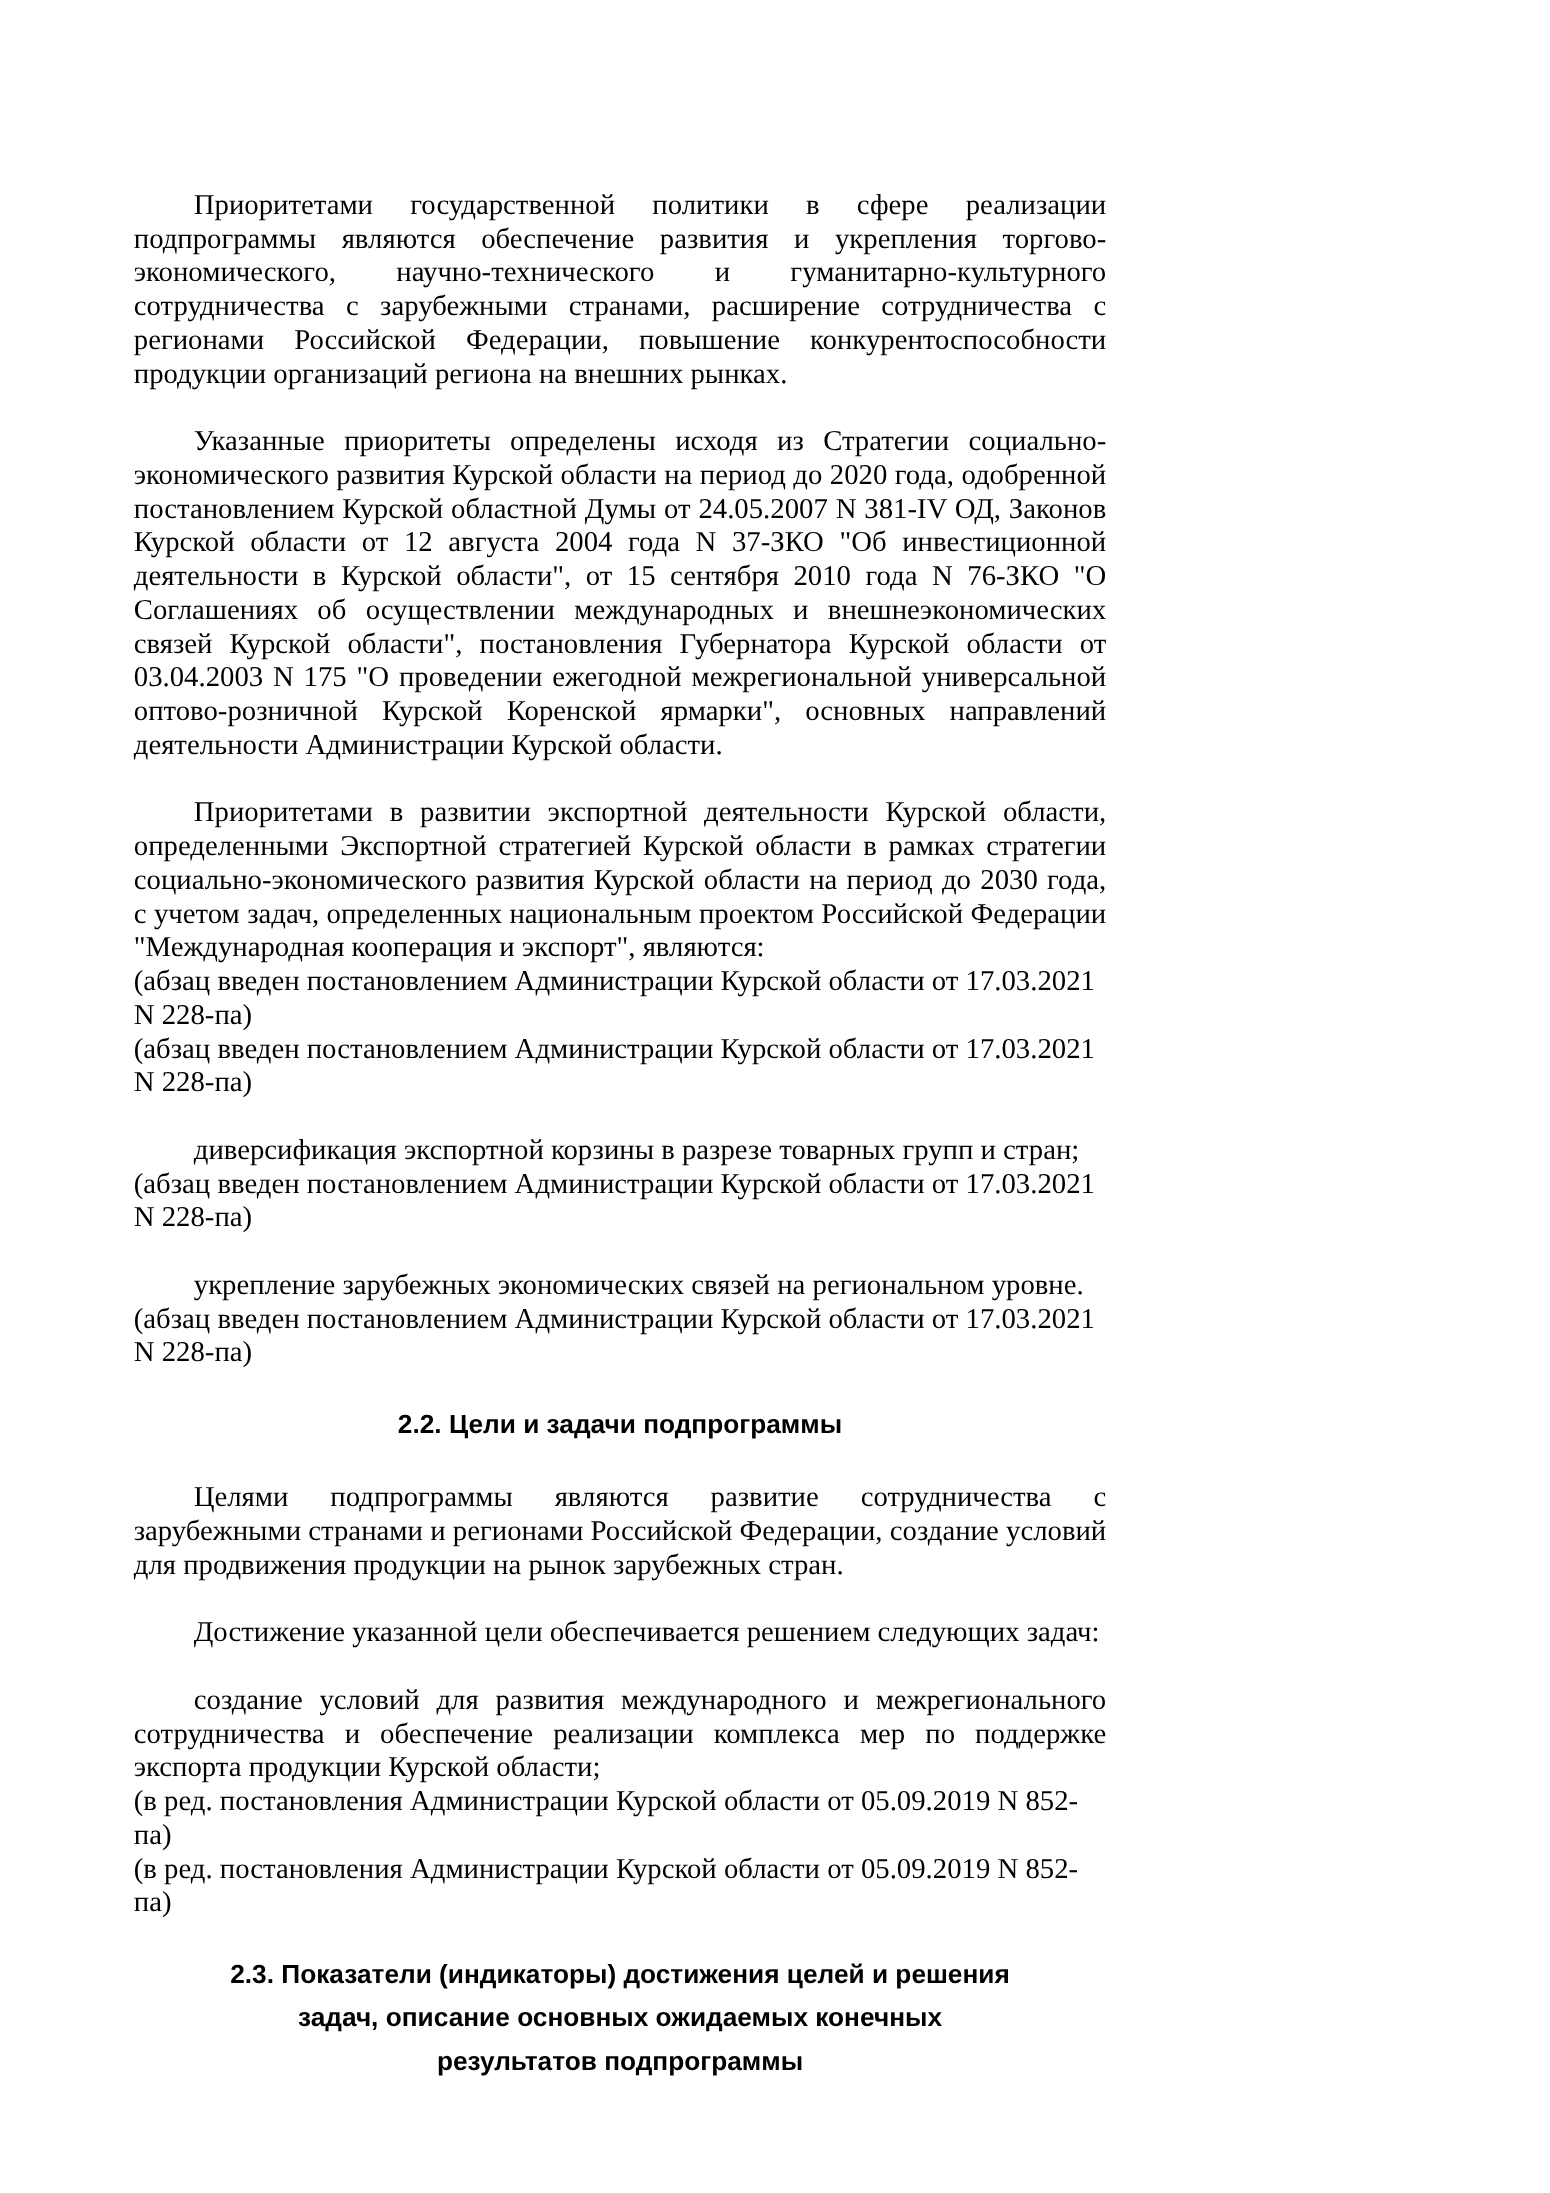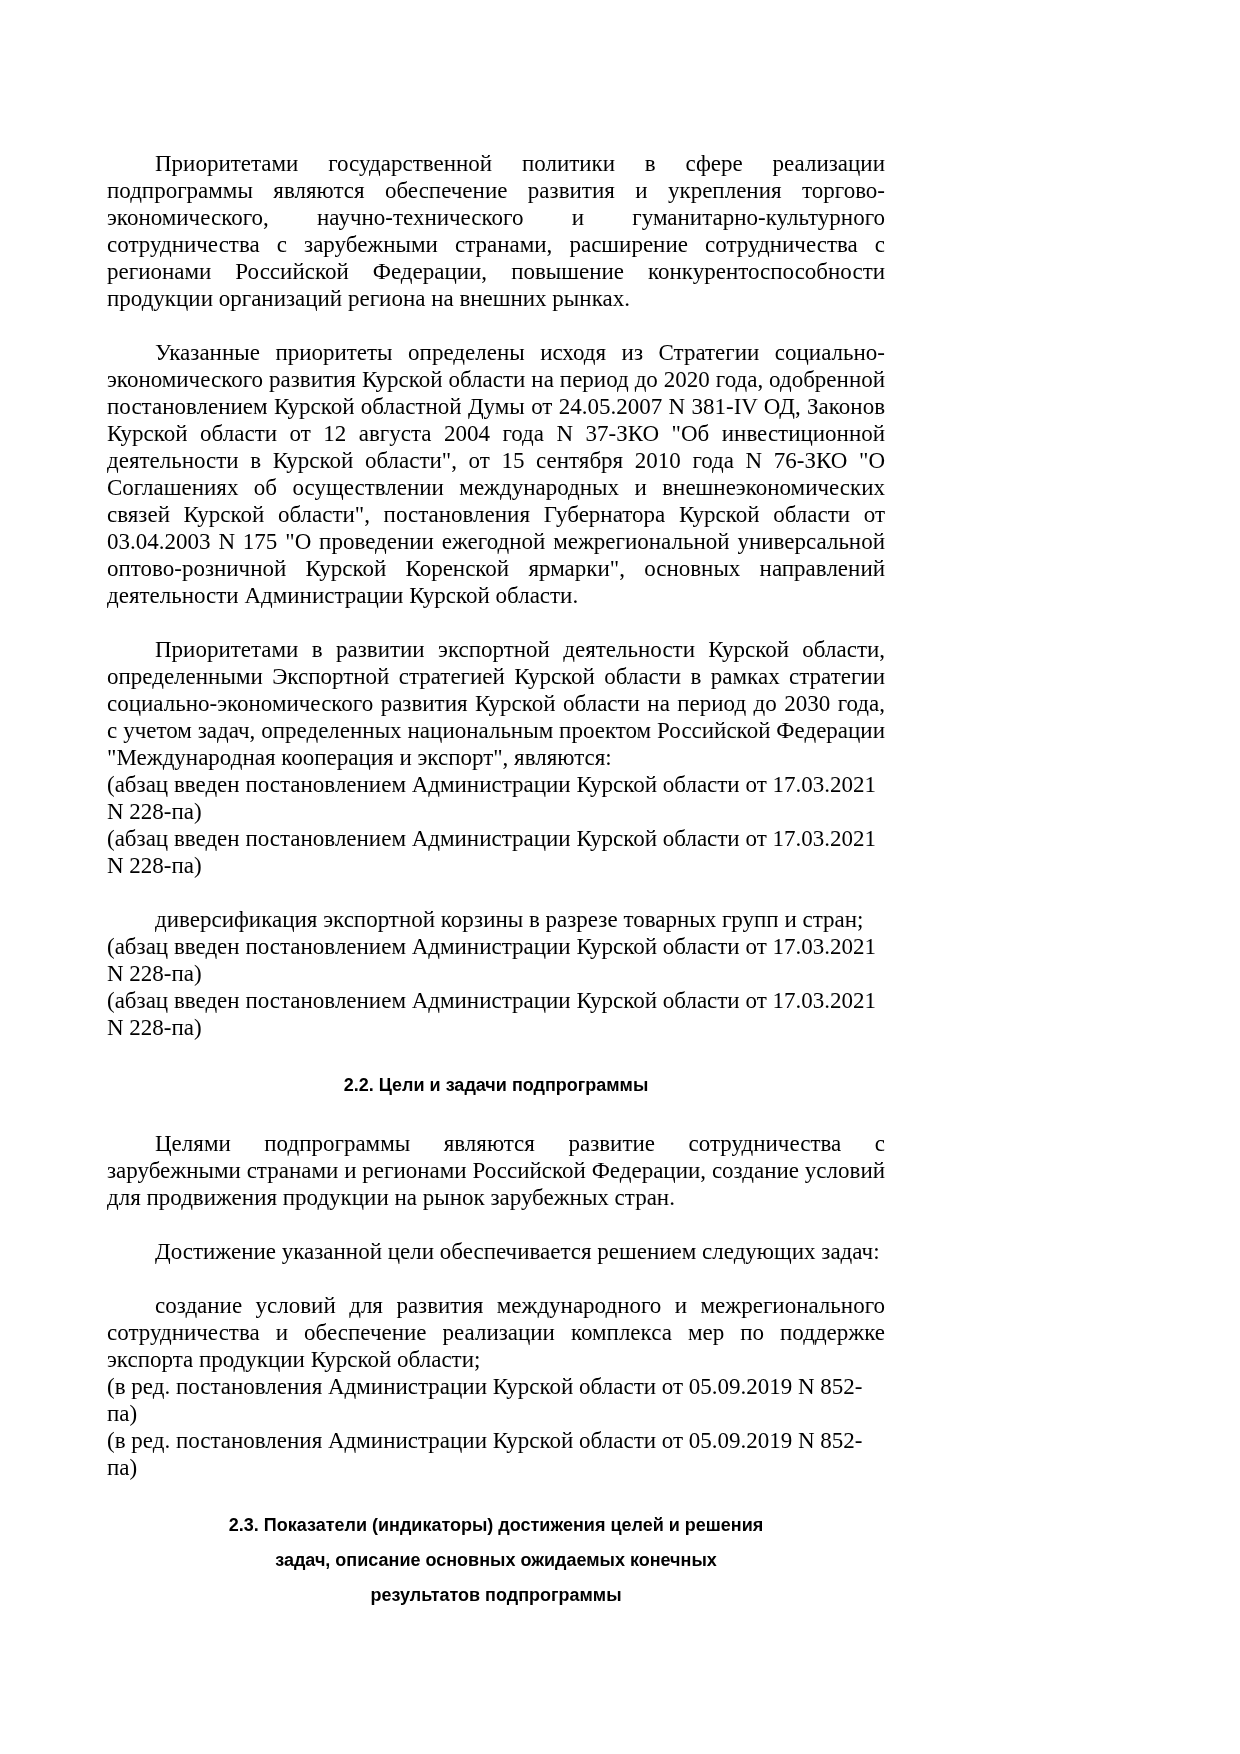--- a/index.html
+++ b/index.html
@@ -29,39 +29,40 @@
     margin-top: 0;
   }
   .note {
     margin: 0;
     text-indent: 0;
     text-align: left;
   }
   .heading {
     font-family: "Liberation Sans", sans-serif;
     font-weight: bold;
-    font-size: 18px;
+    font-size: 21px;
     line-height: 35px;
     text-align: center;
     text-indent: 0;
     margin: 27px 0 27px 0;
     white-space: pre-line;
   }
 </style>
 </head>
 <body>
 
 <div class="page">
   <p class="para first">Приоритетами государственной политики в сфере реализации подпрограммы являются обеспечение развития и укрепления торгово-экономического, научно-технического и гуманитарно-культурного сотрудничества с зарубежными странами, расширение сотрудничества с регионами Российской Федерации, повышение конкурентоспособности продукции организаций региона на внешних рынках.</p>
   <p class="para">Указанные приоритеты определены исходя из Стратегии социально-экономического развития Курской области на период до 2020 года, одобренной постановлением Курской областной Думы от 24.05.2007 N 381-IV ОД, Законов Курской области от 12 августа 2004 года N 37-ЗКО "Об инвестиционной деятельности в Курской области", от 15 сентября 2010 года N 76-ЗКО "О Соглашениях об осуществлении международных и внешнеэкономических связей Курской области", постановления Губернатора Курской области от 03.04.2003 N 175 "О проведении ежегодной межрегиональной универсальной оптово-розничной Курской Коренской ярмарки", основных направлений деятельности Администрации Курской области.</p>
   <p class="para">Приоритетами в развитии экспортной деятельности Курской области, определенными Экспортной стратегией Курской области в рамках стратегии социально-экономического развития Курской области на период до 2030 года, с учетом задач, определенных национальным проектом Российской Федерации "Международная кооперация и экспорт", являются:</p>
   <p class="note">(абзац введен постановлением Администрации Курской области от 17.03.2021 N 228-па)</p>
   <p class="note">(абзац введен постановлением Администрации Курской области от 17.03.2021 N 228-па)</p>
   <p class="para">диверсификация экспортной корзины в разрезе товарных групп и стран;</p>
   <p class="note">(абзац введен постановлением Администрации Курской области от 17.03.2021 N 228-па)</p>
+  <p class="para">укрепление зарубежных экономических связей на региональном уровне.</p>
   <p class="note">(абзац введен постановлением Администрации Курской области от 17.03.2021 N 228-па)</p>
   <p class="heading">2.2. Цели и задачи подпрограммы</p>
   <p class="para">Целями подпрограммы являются развитие сотрудничества с зарубежными странами и регионами Российской Федерации, создание условий для продвижения продукции на рынок зарубежных стран.</p>
   <p class="para">Достижение указанной цели обеспечивается решением следующих задач:</p>
   <p class="para">создание условий для развития международного и межрегионального сотрудничества и обеспечение реализации комплекса мер по поддержке экспорта продукции Курской области;</p>
   <p class="note">(в ред. постановления Администрации Курской области от 05.09.2019 N 852-па)</p>
   <p class="note">(в ред. постановления Администрации Курской области от 05.09.2019 N 852-па)</p>
   <p class="heading">2.3. Показатели (индикаторы) достижения целей и решения
 задач, описание основных ожидаемых конечных
 результатов подпрограммы</p>

